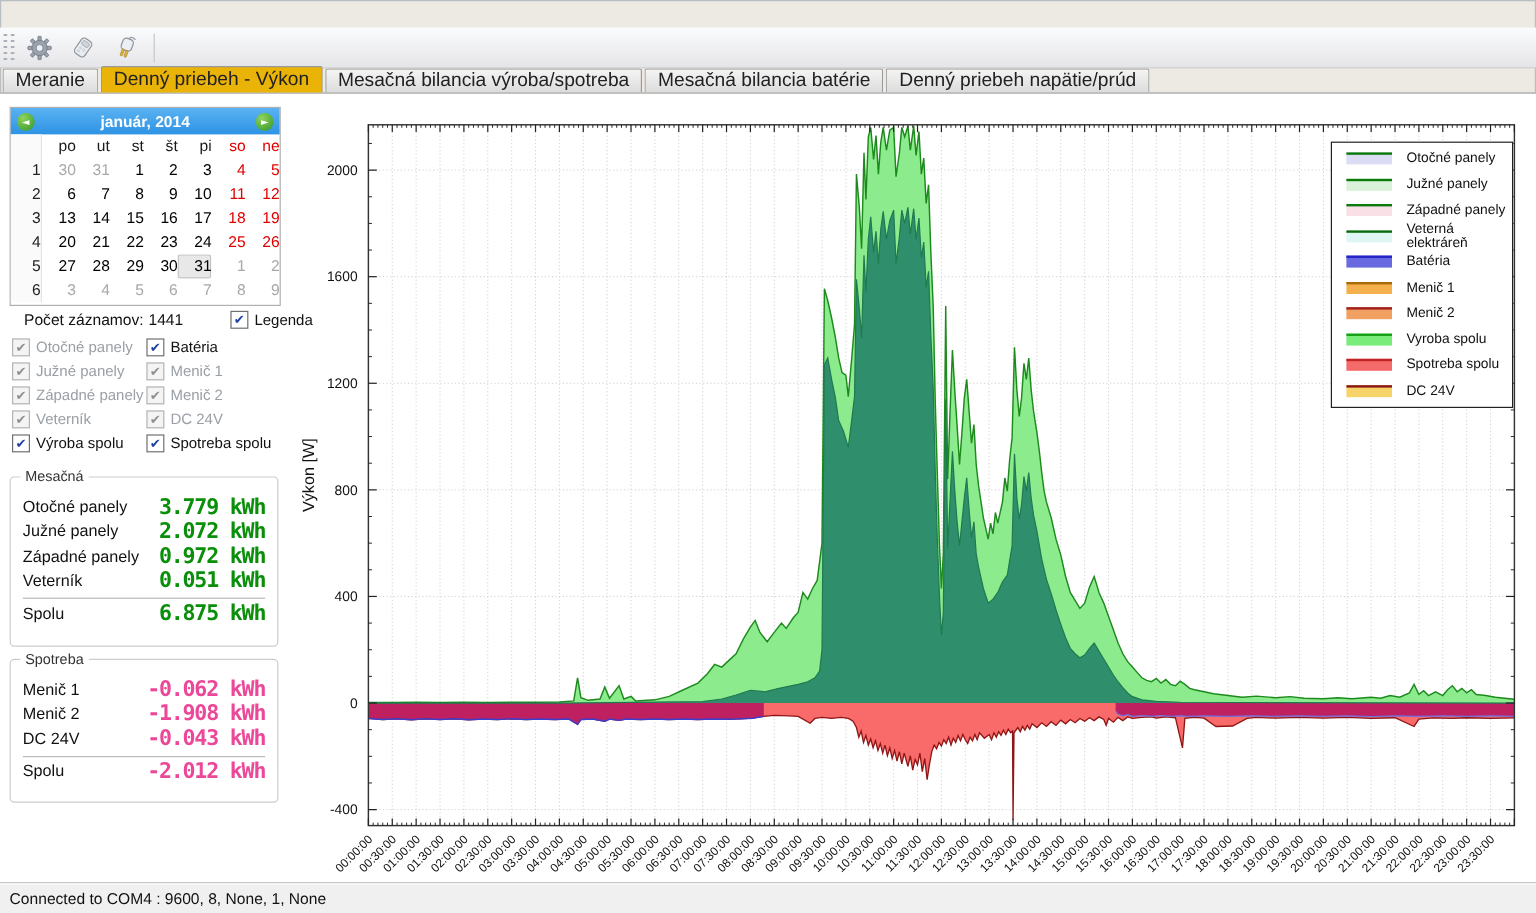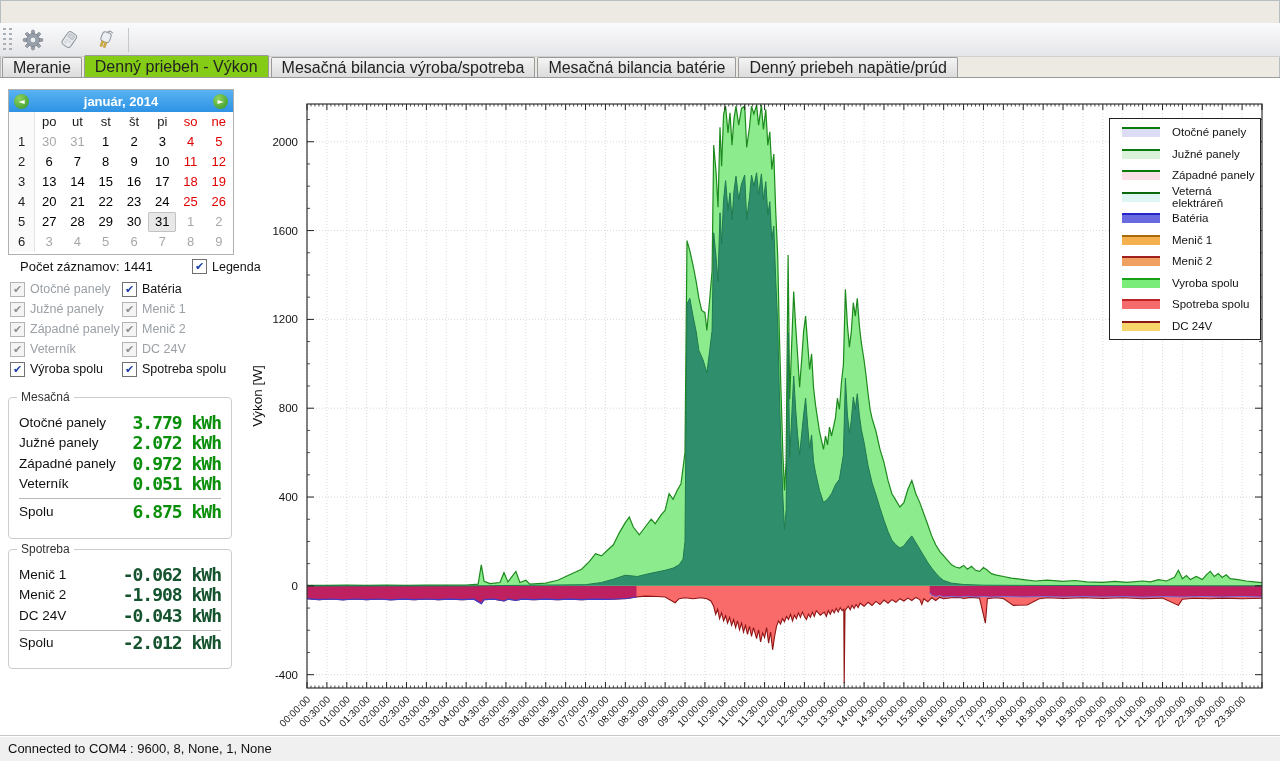--- a/index.html
+++ b/index.html
@@ -27,32 +27,32 @@
   #toolbar{position:absolute;left:0;top:23px;width:100%;height:33px;
     background:linear-gradient(#fafbfc,#ececef 70%,#e4e5e8);border-bottom:1px solid #cfcfcf;display:flex;align-items:center;}
   .grip{width:3px;height:24px;margin-left:3px;
     background:repeating-linear-gradient(#aab0b8 0 2px,transparent 2px 5px);}
   .tool-btn{width:30px;height:28px;margin-left:6px;display:flex;align-items:center;justify-content:center;border-radius:3px;}
   .tool-sep{width:1px;height:24px;background:#c4c8cc;margin-left:8px;}
   
   #tab-bar{position:absolute;left:0;top:56px;width:100%;height:21px;display:flex;align-items:flex-end;padding-left:2px;}
   .tab{height:19px;line-height:19px;padding:0 10px;font-size:16px;color:#222;background:linear-gradient(#f4f4f4,#dcdcdc);
     border:1px solid #9a9a9a;border-bottom:none;border-radius:2px 2px 0 0;margin-right:2px;position:relative;}
-  .tab.active{height:21px;line-height:21px;background:#84cc16;z-index:3;}
+  .tab.active{height:21px;line-height:21px;background:#eab308;z-index:3;}
   #content{position:absolute;left:0;top:77px;width:1280px;height:658px;background:#fff;border-top:1px solid #9a9a9a;}
   
   #calendar{position:absolute;left:8px;top:11px;width:224px;height:164px;border:1px solid #b0b0b0;font-size:13px;background:#fff;}
   #cal-header{height:22px;background:linear-gradient(#59b2f2,#2e93e4);display:flex;align-items:center;justify-content:space-between;
     color:#fff;font-weight:bold;font-size:13px;}
   .cal-arrow{width:15px;height:15px;border-radius:50%;margin:0 5px;flex:0 0 auto;
     background:radial-gradient(circle at 35% 30%,#8fd45e,#2f9427);display:flex;align-items:center;justify-content:center;
     color:#fff;font-size:8px;font-family:"DejaVu Sans",sans-serif;}
   #cal-title{flex:1;text-align:center;}
   #cal-grid{display:grid;grid-template-columns:26px repeat(7,1fr);}
-  #cal-grid div{height:20px;line-height:20px;text-align:center;}
+  #cal-grid div{height:20px;line-height:20px;text-align:right;}
   .cal-wnum{color:#222;background:#fafafa;border-right:1px solid #e4e4e4;}
   .cal-hdr{color:#1a1a1a;}
   .cal-hdr.wkend,.cal-day.wkend{color:#e00000;}
   .cal-day.muted{color:#a8a8a8;}
   .cal-day.selected{background:#e8e8e8;box-shadow:inset 0 0 0 1px #c2c2c2;border-radius:2px;}
   
   #records-row{position:absolute;left:8px;top:181px;width:226px;font-size:13px;color:#111;display:flex;align-items:center;margin-left:12px;}
   #records-row b{font-weight:normal;margin-left:4px;}
   .cb{display:inline-flex;width:13px;height:13px;border:1px solid #707070;background:#fff;margin-right:5px;
       align-items:center;justify-content:center;flex:0 0 auto;}
@@ -63,21 +63,21 @@
   .cbrow.dis{color:#9aa0a6;}
   #legenda-wrap{position:absolute;left:172px;top:0px;display:flex;align-items:center;font-size:12.5px;}
   #series-checks{position:absolute;left:10px;top:201px;width:230px;display:grid;grid-template-columns:112px 118px;grid-auto-flow:column;grid-template-rows:repeat(5,20px);}
   
   .groupbox{position:absolute;left:8px;width:222px;border:1px solid #cdcdcd;border-radius:4px;background:#fff;}
   .groupbox .gb-title{position:absolute;top:-8px;left:8px;background:#fff;padding:0 4px;font-size:12px;color:#333;}
   .vrow{display:flex;justify-content:space-between;align-items:center;padding:0 10px 0 10px;height:20.5px;}
   .vrow .lbl{font-size:13.5px;color:#111;}
   .lcd{font-family:"DejaVu Sans Mono",monospace;font-weight:bold;font-size:18px;letter-spacing:-1px;}
   .lcd.green{color:#0a8f0a;}
-  .lcd.red{color:#14532d;}
+  .lcd.red{color:#ec4899;}
   .vsep{height:1px;background:#b9b9b9;margin:4px 10px 2px 10px;}
   #box-vyroba{top:319px;height:140px;}
   #box-spotreba{top:471px;height:118px;}
   #box-bilancia{top:599px;height:54px;}
   
   #chart-wrap{position:absolute;left:240px;top:0px;width:1040px;height:658px;}
   #chart-legend{position:absolute;left:869px;top:40px;width:152px;height:222px;background:#fff;border:1.5px solid #222;
     display:flex;flex-direction:column;justify-content:space-evenly;padding:2px 0 2px 12px;box-sizing:border-box;}
   .leg-row{display:flex;align-items:center;height:20px;}
   .leg-swatch{width:38px;height:8px;margin-right:12px;flex:0 0 auto;}

